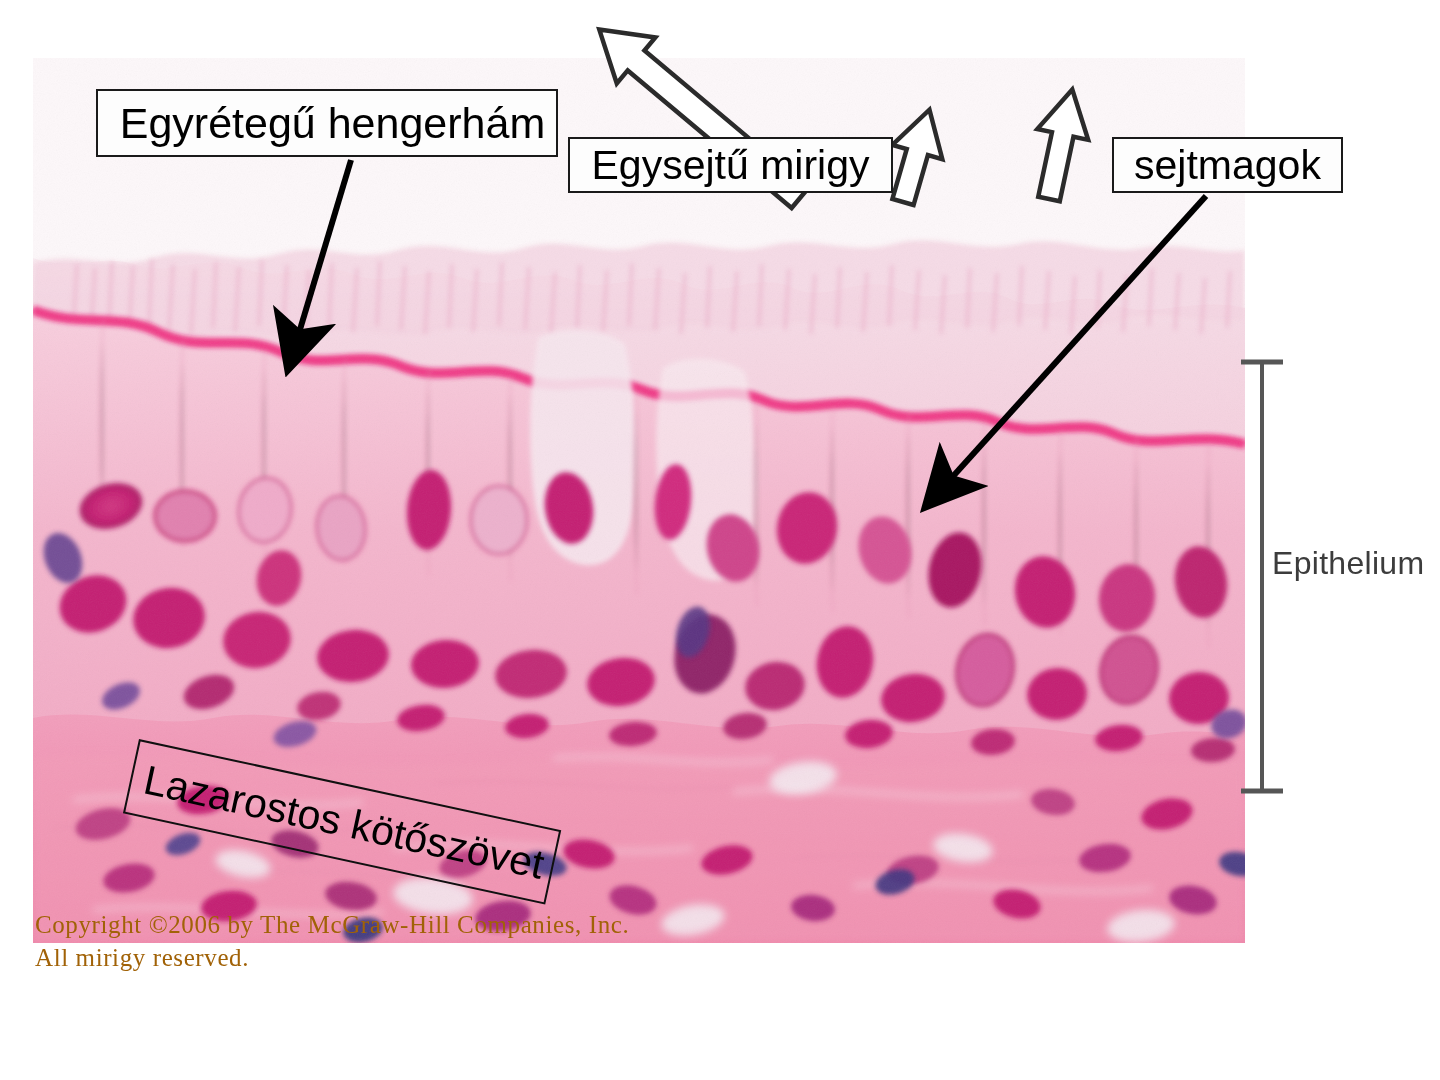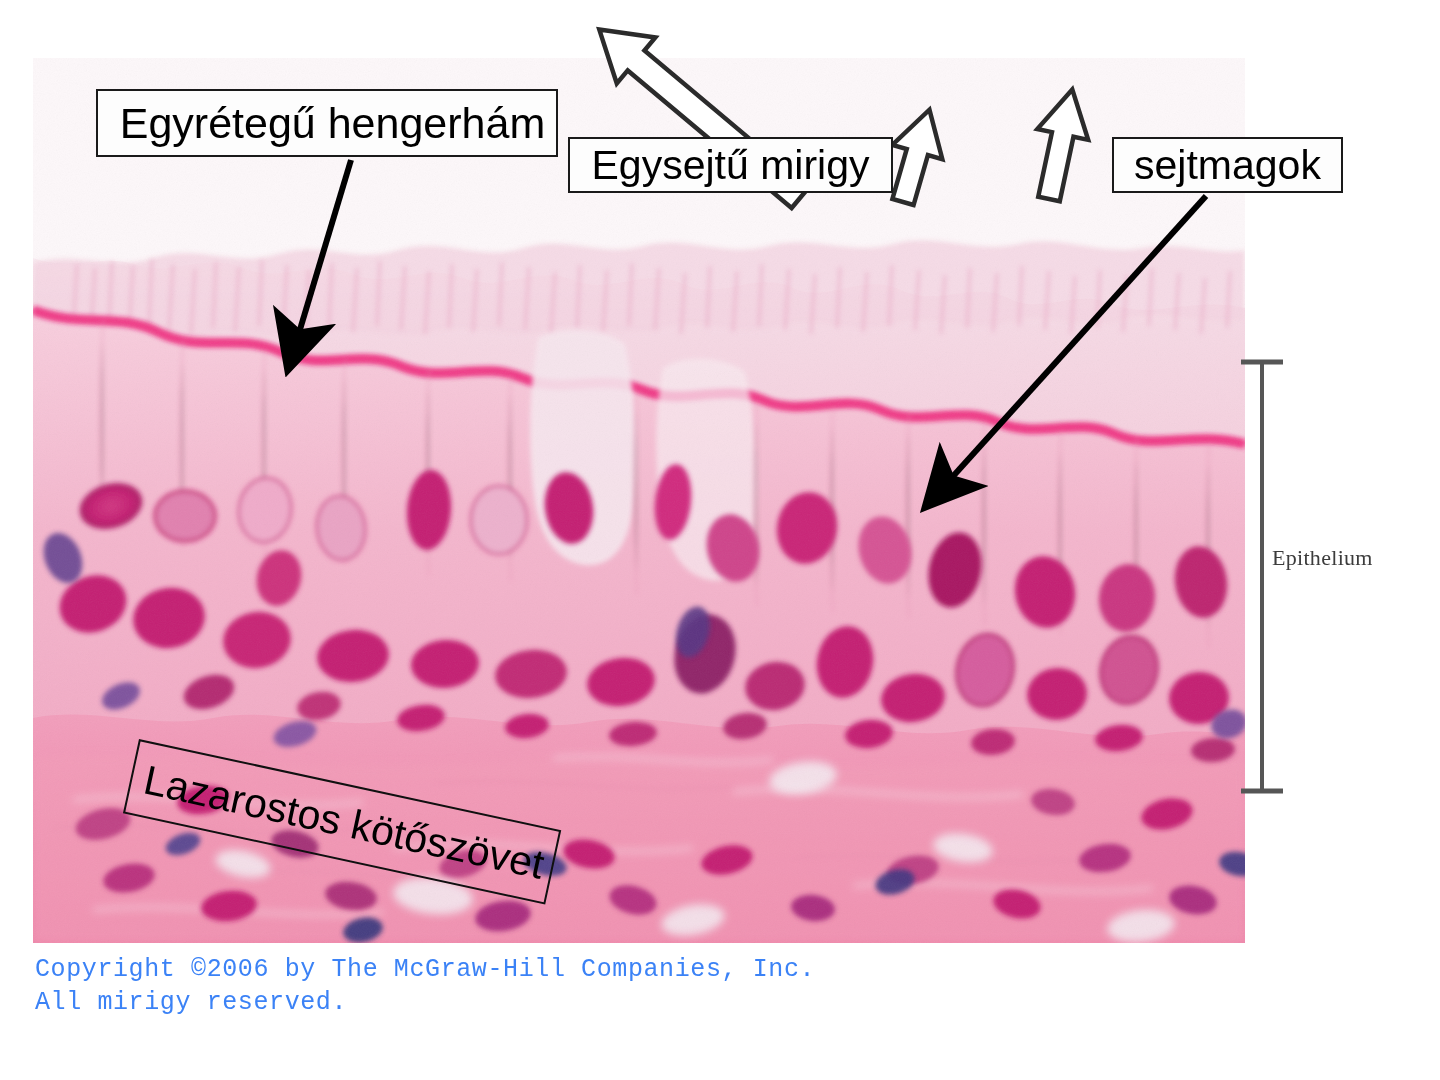--- a/index.html
+++ b/index.html
@@ -50,34 +50,34 @@
     justify-content:flex-start;
   }
 
   
   #overlay{position:absolute;left:0;top:0;width:1440px;height:1080px;pointer-events:none;}
 
   
   #bracket-label{
     position:absolute;
     left:1272px;top:545px;
-    font-size:22px;
+    font-size:32px;
     color:#3c3c3c;
-    font-family:Liberation Serif, serif;
+    font-family:Liberation Sans, sans-serif;
     letter-spacing:0.3px;
   }
 
   
   #copyright{
     position:absolute;
-    left:35px;top:953px;
+    left:35px;top:908px;
     font-size:25px;
     line-height:1.32;
-    color:#3b82f6;
-    font-family:Liberation Mono, monospace;
+    color:#a16207;
+    font-family:Liberation Serif, serif;
     letter-spacing:0.6px;
   }
   #copyright div{white-space:nowrap;}
 </style>
 </head>
 <body>
 
 <div id="stage">
 
   <div id="micrograph">

